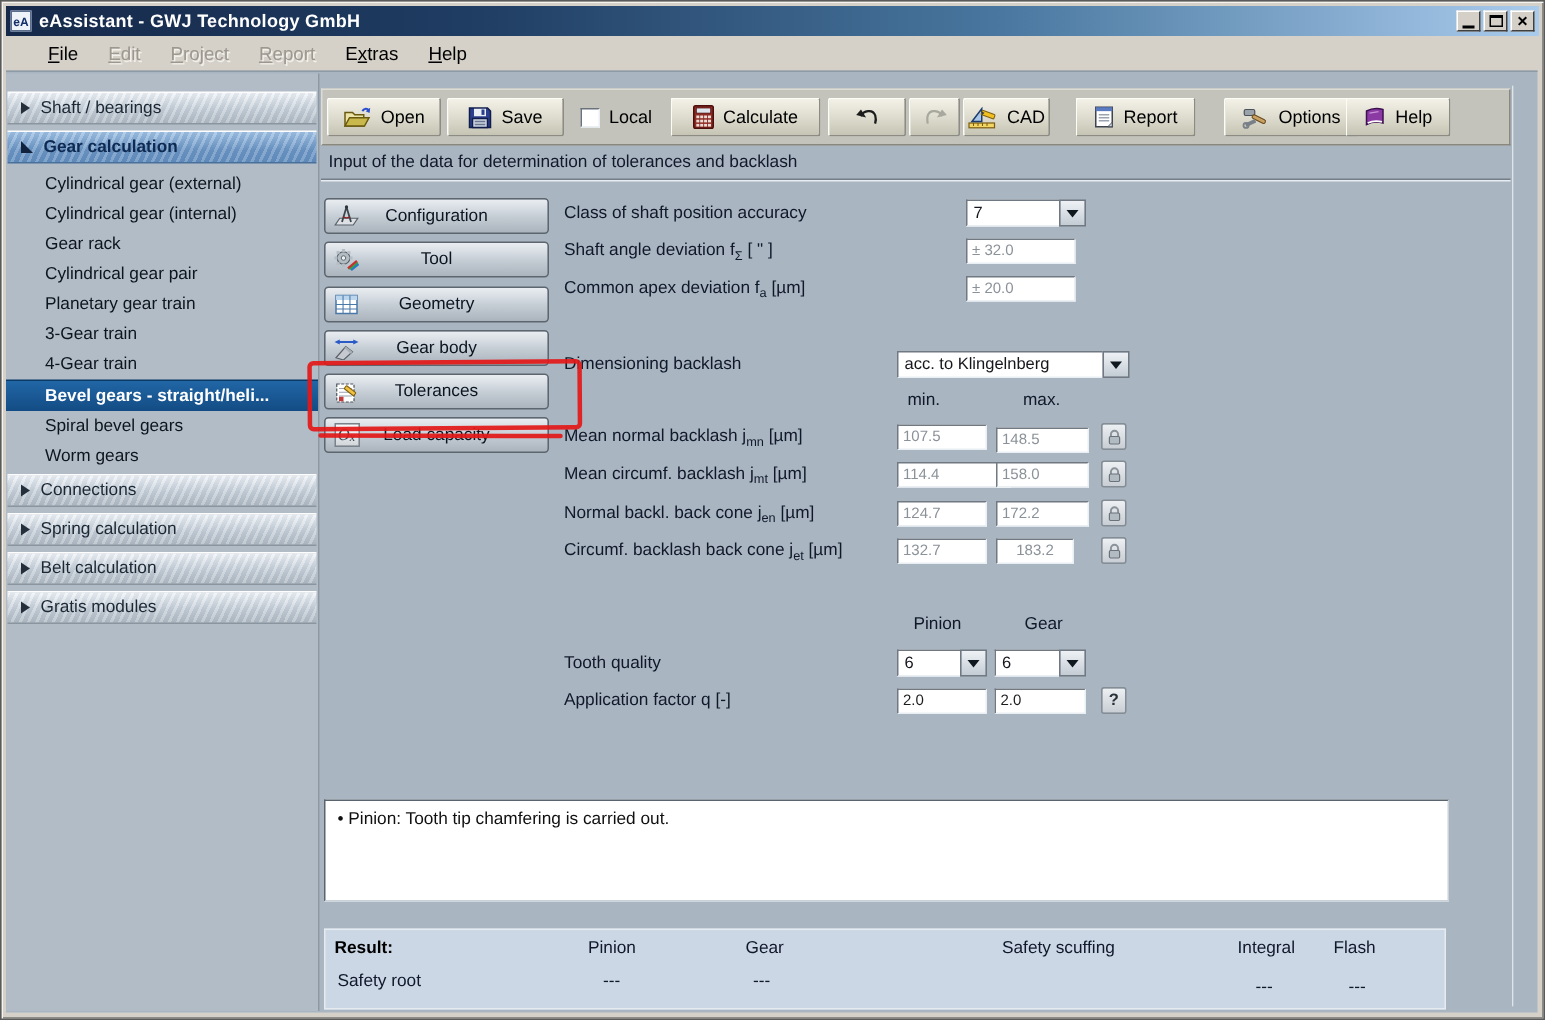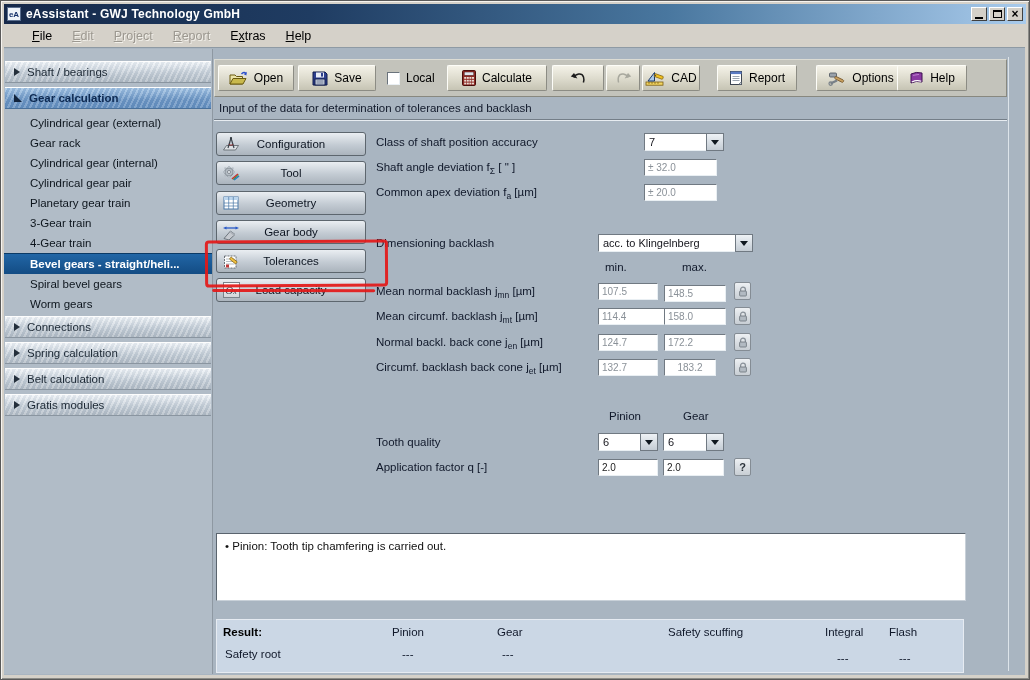--- a/index.html
+++ b/index.html
@@ -213,22 +213,22 @@
     <div class="sidebar">
       <div class="side-header">
         <span class="tri-right"></span>
         <span>Shaft / bearings</span>
       </div>
       <div class="side-header expanded">
         <span class="tri-exp"></span>
         <span>Gear calculation</span>
       </div>
       <div class="side-item">Cylindrical gear (external)</div>
+      <div class="side-item">Cylindrical gear (internal)</div>
       <div class="side-item">Gear rack</div>
-      <div class="side-item">Cylindrical gear (internal)</div>
       <div class="side-item">Cylindrical gear pair</div>
       <div class="side-item">Planetary gear train</div>
       <div class="side-item">3-Gear train</div>
       <div class="side-item">4-Gear train</div>
       <div class="side-item selected">Bevel gears - straight/heli...</div>
       <div class="side-item">Spiral bevel gears</div>
       <div class="side-item">Worm gears</div>
       <div class="side-gap2"></div>
       <div class="side-header">
         <span class="tri-right"></span>

